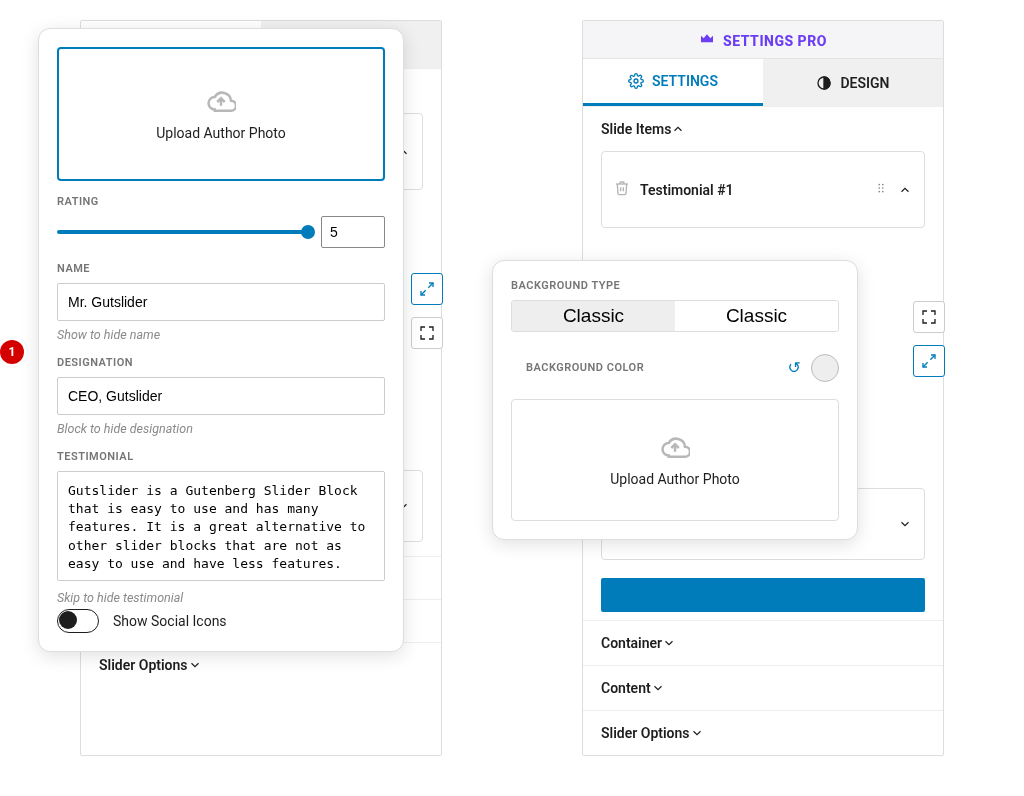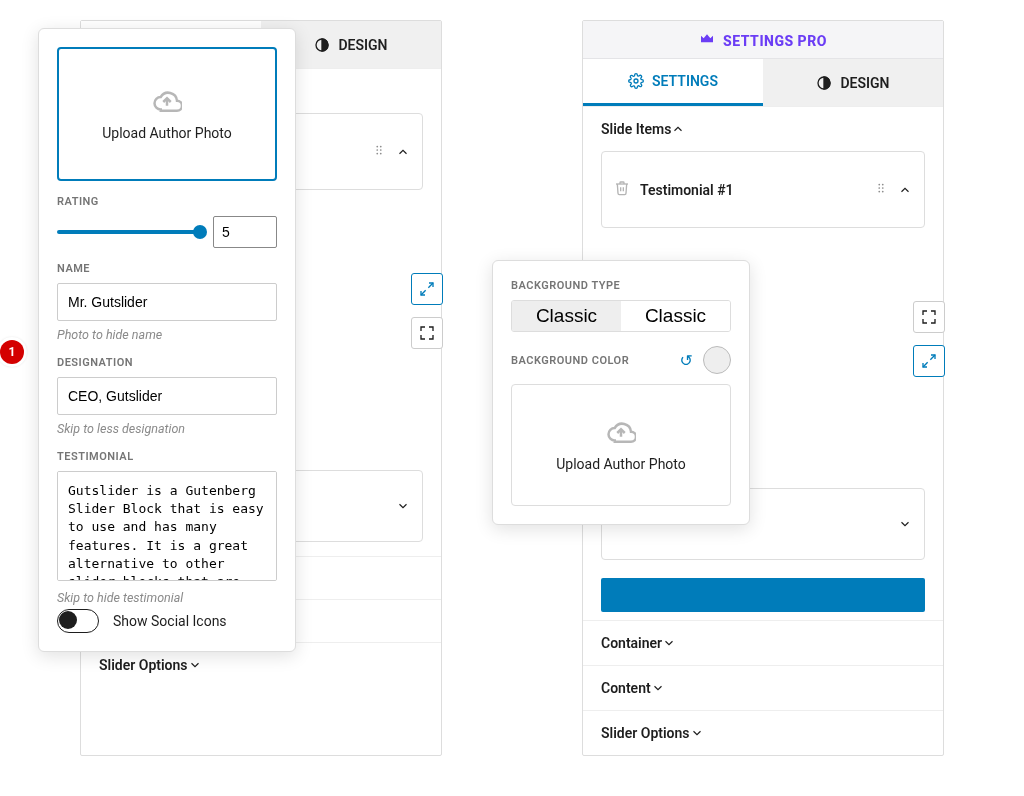--- a/index.html
+++ b/index.html
@@ -15,21 +15,21 @@
 .chev{width:14px;height:14px}
 .inner{padding:0 18px 14px 18px}
 .item-card{border:1px solid #ddd;border-radius:4px;display:flex;align-items:center;gap:10px;padding:28px 12px}
 .item-title{font-weight:600;flex:1}
 .drag-handle{width:14px;height:14px;opacity:.6}
 .trash{width:16px;height:16px;opacity:.55}
 .sq-btn{width:30px;height:30px;border:1px solid #ccc;border-radius:3px;display:flex;align-items:center;justify-content:center;cursor:pointer;background:#fff}
 .sq-btn.primary{border-color:#007cba}
 .sq-btn.primary svg{stroke:#007cba}
 .floating-right{position:absolute;right:-2px;display:flex;flex-direction:column;gap:12px}
-.popup{position:absolute;background:#fff;border:1px solid #ddd;border-radius:6px;box-shadow:0 4px 18px rgba(0,0,0,.12);width:258px;padding:18px;box-sizing:border-box;z-index:5}
+.popup{position:absolute;background:#fff;border:1px solid #ddd;border-radius:12px;box-shadow:0 4px 18px rgba(0,0,0,.12);width:366px;padding:18px;box-sizing:border-box;z-index:5}
 .label{font-size:11px;letter-spacing:.5px;color:#757575;font-weight:600;text-transform:uppercase;margin:14px 0 8px}
 .label:first-child{margin-top:0}
 .upload-box{border:2px solid #007cba;border-radius:4px;height:130px;display:flex;flex-direction:column;align-items:center;justify-content:center;gap:8px;color:#1e1e1e;cursor:pointer}
 .upload-box.plain{border:1px solid #ddd;height:120px}
 .upload-icon{width:30px;height:30px;opacity:.6}
 .slider-wrap{display:flex;align-items:center;gap:12px}
 .range-track{flex:1;height:4px;background:#007cba;border-radius:2px;position:relative}
 .range-thumb{position:absolute;right:-6px;top:-5px;width:14px;height:14px;background:#007cba;border-radius:50%}
 .num-input{width:64px;height:32px;border:1px solid #888;border-radius:2px;text-align:left;padding:0 8px;font-size:14px;box-sizing:border-box}
 .text-input{width:100%;height:38px;border:1px solid #ccc;border-radius:2px;padding:0 10px;font-size:14px;box-sizing:border-box}
@@ -172,25 +172,25 @@
       <div class="label">RATING</div>
       <div class="slider-wrap">
         <div class="range-track">
             <div class="range-thumb"></div>
           </div>
         <input class="num-input" value="5" style="">
       </div>
 
       <div class="label">NAME</div>
       <input class="text-input" value="Mr. Gutslider" style="">
-      <div class="hint">Photo to hide name</div>
+      <div class="hint">Show to hide name</div>
 
       <div class="label">DESIGNATION</div>
       <input class="text-input" value="CEO, Gutslider" style="">
-      <div class="hint">Skip to less designation</div>
+      <div class="hint">Block to hide designation</div>
 
       <div class="label">TESTIMONIAL</div>
       <textarea class="textarea" style="">Gutslider is a Gutenberg Slider Block that is easy to use and has many features. It is a great alternative to other slider blocks that are not as easy to use and have less features.</textarea>
       <div class="hint">Skip to hide testimonial</div>
 
       <div class="toggle-row">
         <div class="toggle">
             <div class="toggle-knob"></div>
           </div>
         <span>Show Social Icons</span>
@@ -315,21 +315,21 @@
     </div>
 
     <div class="popup" style="left:-40px;top:240px">
       <div class="label" style="margin-top:0">BACKGROUND TYPE</div>
       <div class="seg">
         <button class="sel">Classic</button>
         <button>Classic</button>
       </div>
 
       <div class="row-between">
-        <span class="label" style="margin:0">BACKGROUND COLOR</span>
+        <span class="label" style="margin:15px">BACKGROUND COLOR</span>
         <div style="display:flex;align-items:center;gap:10px">
           <span class="reset">↺</span>
           <span class="swatch"></span>
         </div>
       </div>
 
       <div class="upload-box plain">
         <svg class="upload-icon" viewBox="0 0 24 24" fill="none" stroke="#888" stroke-width="2">
             <path d="M7 18a5 5 0 0 1 0-10 7 7 0 0 1 13 3 4 4 0 0 1 0 8H7z"></path>
             <polyline points="12 15 12 9"></polyline>

